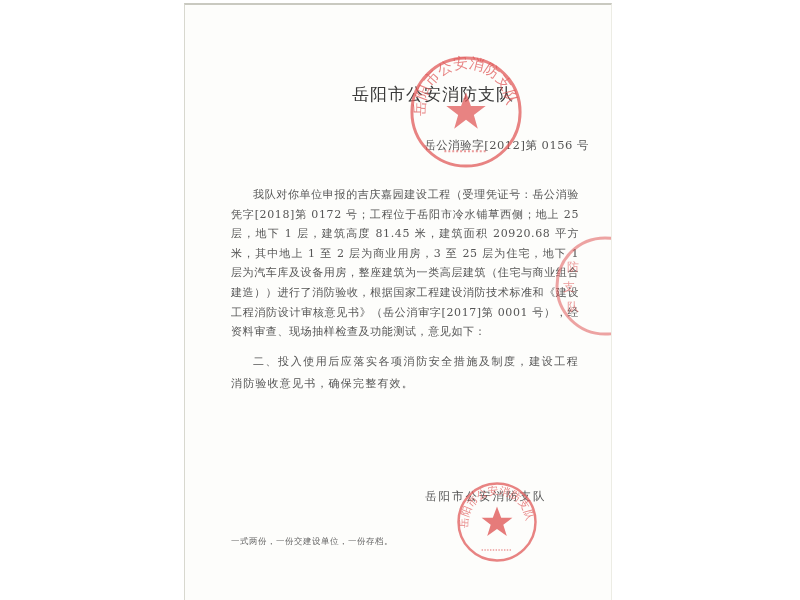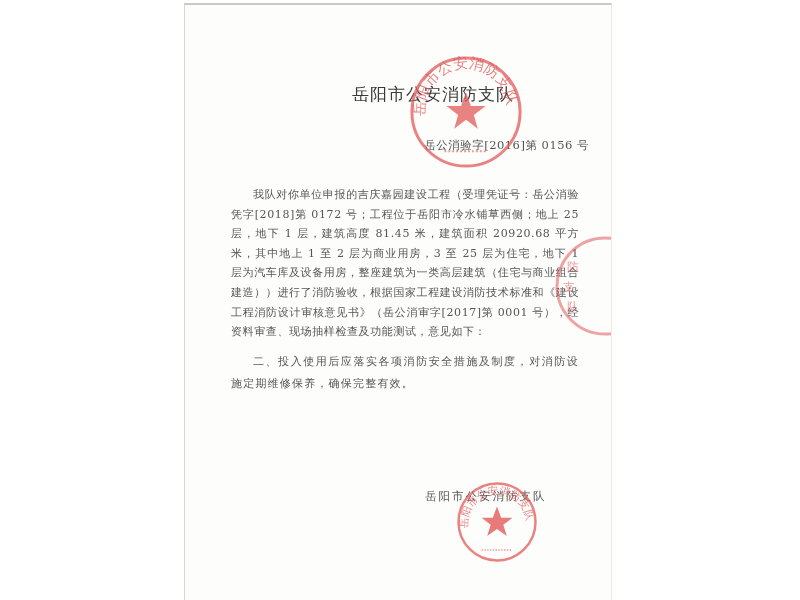--- a/index.html
+++ b/index.html
@@ -45,31 +45,32 @@
     .seal {
       position: absolute; pointer-events: none;
     }
   </style>
 </head>
 <body>
 
 <div class="page">
 
   <div class="title1">岳阳市公安消防支队</div>
-  <div class="docno">岳公消验字[2016]第 0156 号</div>
+  <div class="docno">岳公消验字[2012]第 0156 号</div>
 
   <div class="body-text">
     <p>我队对你单位申报的吉庆嘉园建设工程（受理凭证号：岳公消验凭字[2018]第 0172 号；工程位于岳阳市冷水铺草西侧；地上 25 层，地下 1 层，建筑高度 81.45 米，建筑面积 20920.68 平方米，其中地上 1 至 2 层为商业用房，3 至 25 层为住宅，地下 1 层为汽车库及设备用房，整座建筑为一类高层建筑（住宅与商业组合建造））进行了消防验收，根据国家工程建设消防技术标准和《建设工程消防设计审核意见书》（岳公消审字[2017]第 0001 号），经资料审查、现场抽样检查及功能测试，意见如下：</p>
   </div>
 
   <div class="items">
-    <p>二、投入使用后应落实各项消防安全措施及制度，对消防设施定期维修保养，确保完整有效。</p>
+    <p>二、投入使用后应落实各项消防安全措施及制度，建设工程消防验收意见书，确保完整有效。</p>
   </div>
 
   <div class="date">岳阳市公安消防支队</div>
+  <div class="footer">一式两份，一份交建设单位，一份存档。</div>
 
   <svg class="seal" style="left:222px; top:48px;" width="118" height="118" viewBox="0 0 120 120">
     <circle cx="60" cy="60" r="55" fill="none" stroke="#e05a5a" stroke-width="3" opacity="0.75"></circle>
     <polygon points="60,40 65,54 80,54 68,63 72,77 60,68 48,77 52,63 40,54 55,54" fill="#e05a5a" opacity="0.75"></polygon>
     <path id="arcTop" d="M20,70 A42,42 0 1,1 100,70" fill="none"></path>
     <text font-size="15" fill="#e05a5a" opacity="0.75" font-family="DejaVu Sans, sans-serif">
       <textPath href="#arcTop" startOffset="4%">岳阳市公安消防支队</textPath>
     </text>
     <line x1="38" y1="100" x2="82" y2="100" stroke="#e05a5a" stroke-width="2" stroke-dasharray="2,2" opacity="0.6"></line>
   </svg>

